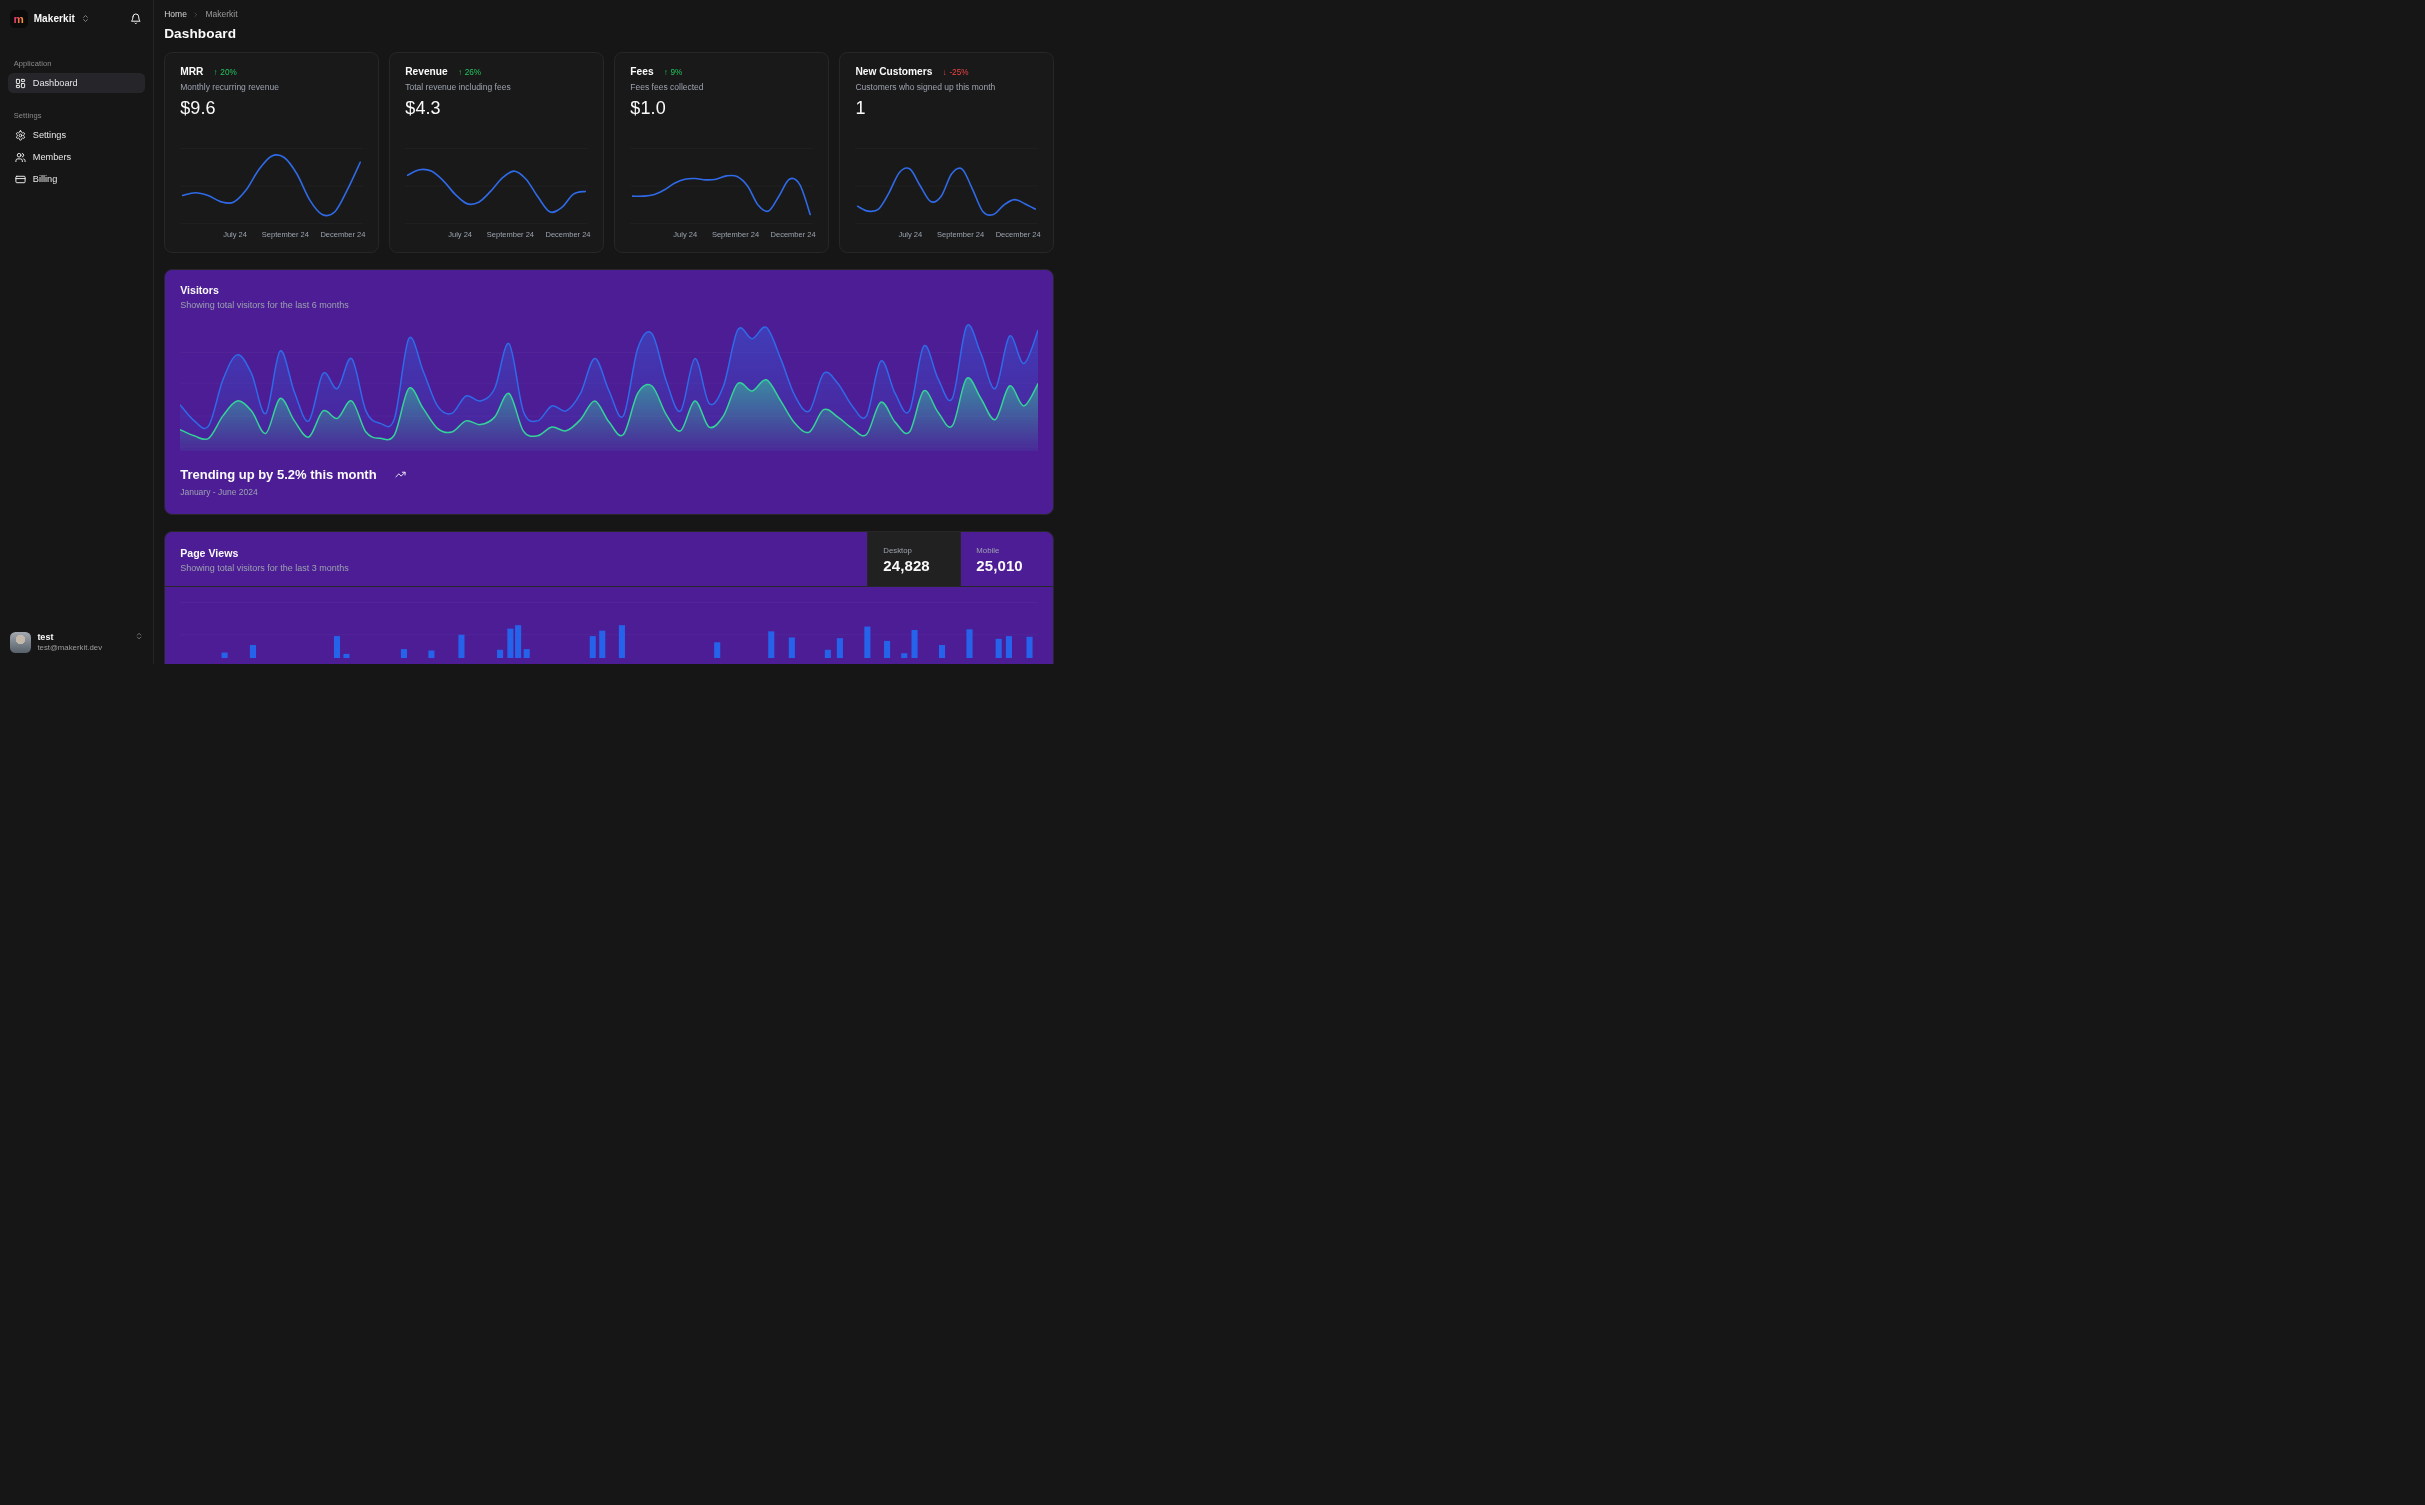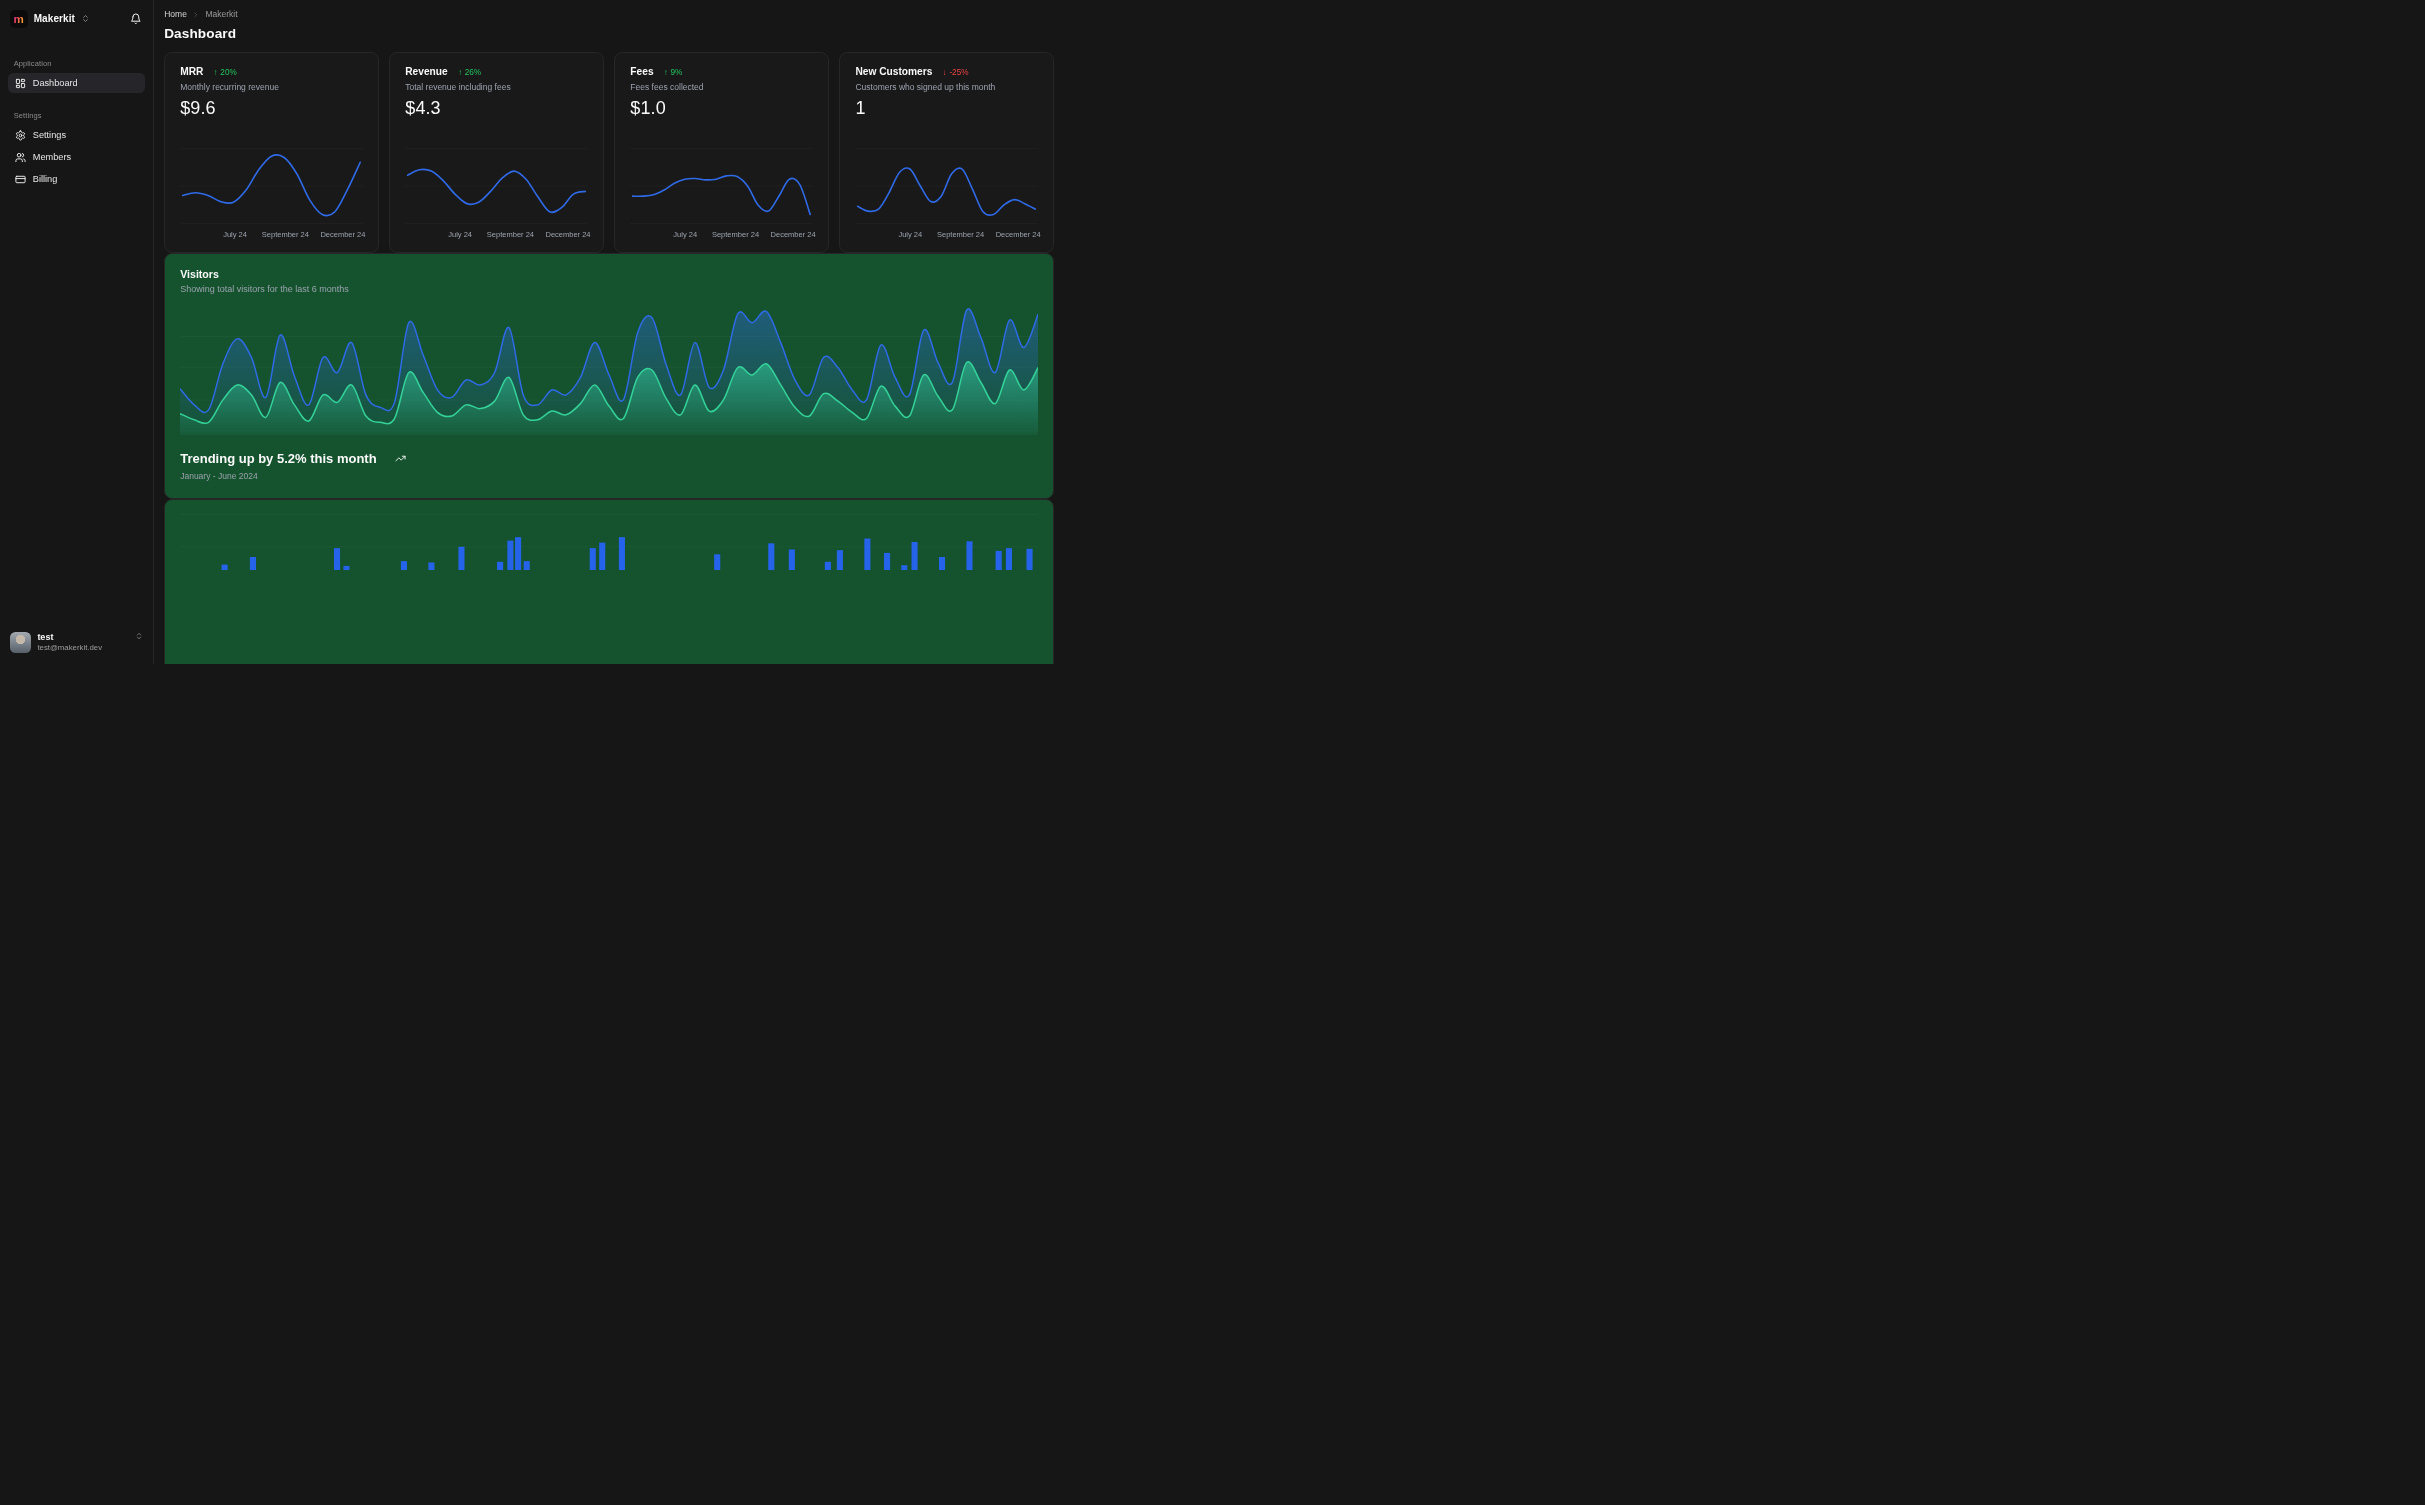--- a/index.html
+++ b/index.html
@@ -76,21 +76,21 @@
   .delta.down { color:#ef4444; }
   .stat-sub { font-size:8.5px; color:#9ca3af; margin-top:4.8px; }
   .stat-value { font-size:18px; font-weight:400; margin-top:6.1px; letter-spacing:0.1px; }
   .spark-wrap { margin-top:auto; }
   .spark { width:100%; height:76px; }
   .xlabels { position:relative; height:15px; margin-top:4.1px; font-size:7.5px; color:#9ca3af; }
   .xlabels span { position:absolute; top:2px; transform:translateX(-50%); white-space:nowrap; }
   .xl-0 { left:30%; } .xl-1 { left:57.5%; } .xl-2 { left:89%; }
 
   .panel {
-    background:#14532d; border:0.7px solid #272727; border-radius:8.2px; margin-top:0;
+    background:#4c1d95; border:0.7px solid #272727; border-radius:8.2px; margin-top:16px;
   }
   .visitors-card { padding:14.3px 15px 16.4px; }
   .panel-title { font-size:10.6px; font-weight:700; }
   .panel-sub { font-size:9px; color:#9ca3af; margin-top:4.1px; }
   .visitors-chart { width:100%; height:130px; margin-top:11px; }
   .trend-line { display:flex; align-items:center; gap:18px; margin-top:16.4px; font-size:13px; font-weight:700; }
   .trend-icon { display:flex; color:#fafafa; }
   .trend-sub { font-size:8.5px; color:#9ca3af; margin-top:4.8px; }
 
   .pv-card { height:246px; overflow:hidden; padding:0; }
@@ -335,20 +335,36 @@
         <svg width="11" height="11" viewBox="0 0 24 24" fill="none" stroke="currentColor" stroke-width="2" stroke-linecap="round" stroke-linejoin="round">
             <polyline points="22 7 13.5 15.5 8.5 10.5 2 17"></polyline>
             <polyline points="16 7 22 7 22 13"></polyline>
           </svg>
       </span>
     </div>
     <div class="trend-sub">January - June 2024</div>
   </section>
 
   <section class="panel pv-card">
+    <div class="pv-header">
+      <div class="pv-titles">
+        <div class="panel-title">Page Views</div>
+        <div class="panel-sub">Showing total visitors for the last 3 months</div>
+      </div>
+      <div class="pv-stats">
+        <div class="pv-stat selected">
+          <span class="dev-label">Desktop</span>
+          <span class="dev-value">24,828</span>
+        </div>
+        <div class="pv-stat">
+          <span class="dev-label">Mobile</span>
+          <span class="dev-value">25,010</span>
+        </div>
+      </div>
+    </div>
     <div class="pv-chart-wrap">
       <svg id="pv-chart" class="pv-chart" viewBox="0 0 1268 98" preserveAspectRatio="none">
           <line x1="0" y1="17" x2="1268" y2="17" stroke="rgba(255,255,255,0.055)" stroke-width="1"></line>
           <line x1="0" y1="64" x2="1268" y2="64" stroke="rgba(255,255,255,0.055)" stroke-width="1"></line>
           <rect x="61.4" y="90" width="9" height="88" fill="#2563eb"></rect>
           <rect x="103.3" y="79" width="9" height="99" fill="#2563eb"></rect>
           <rect x="227.5" y="66" width="9" height="112" fill="#2563eb"></rect>
           <rect x="241.5" y="92" width="9" height="86" fill="#2563eb"></rect>
           <rect x="326.4" y="85" width="9" height="93" fill="#2563eb"></rect>
           <rect x="367.0" y="87" width="9" height="91" fill="#2563eb"></rect>

